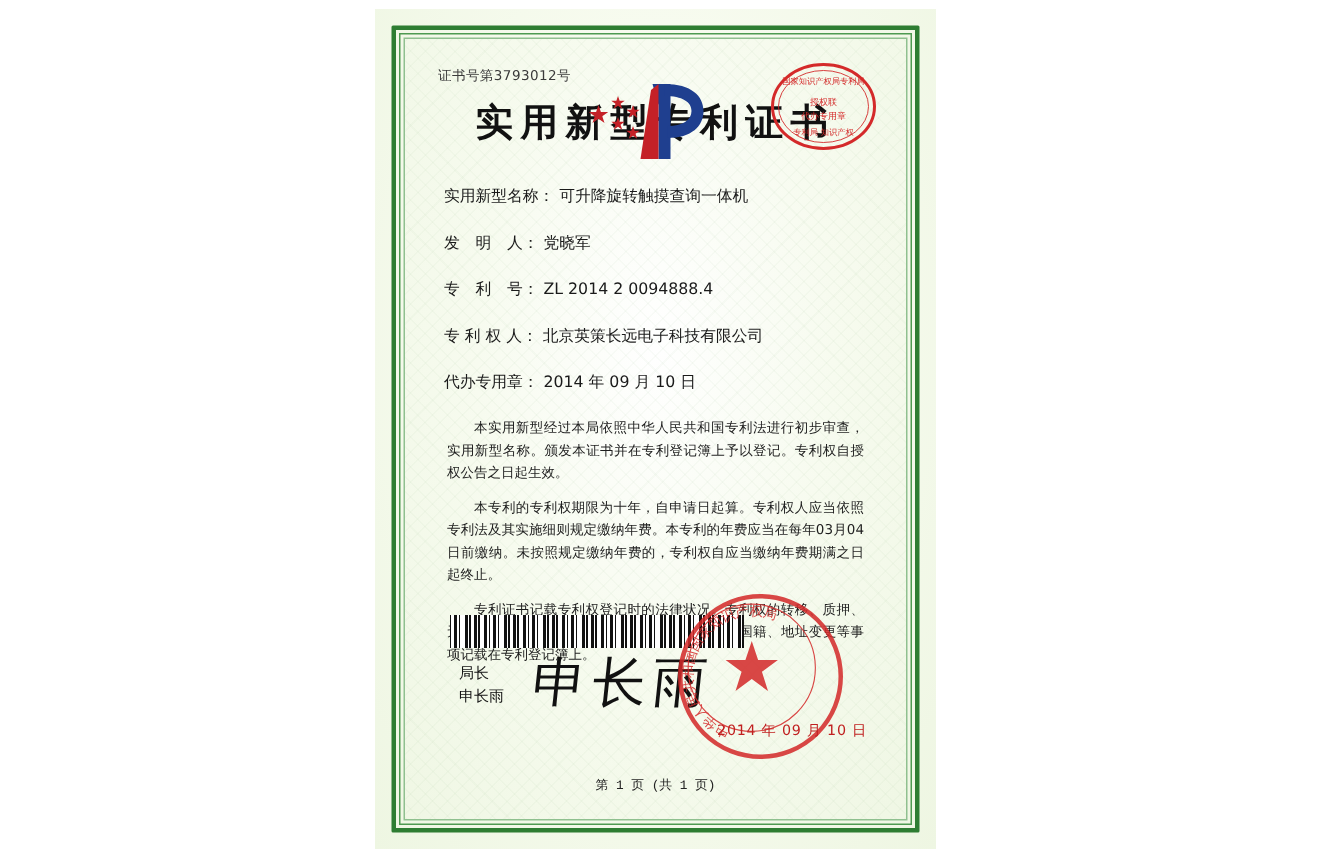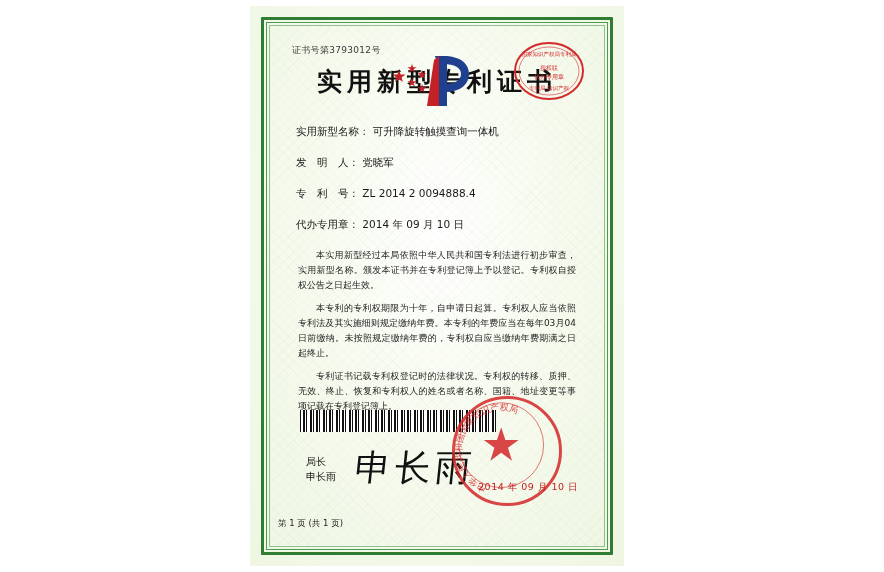--- a/index.html
+++ b/index.html
@@ -164,21 +164,21 @@
       #111 3px, #111 5px, #fff 5px, #fff 6px,
       #111 6px, #111 7px, #fff 7px, #fff 10px,
       #111 10px, #111 12px, #fff 12px, #fff 13px
     );
   }
 
   
   .sign-block {
     position: absolute;
     left: 28px;
-    bottom: 52px;
+    bottom: 64px;
     width: 260px;
   }
   .sign-labels {
     display: inline-block;
     vertical-align: top;
     font-size: 10px;
     line-height: 15px;
     color: #111;
     margin-top: 6px;
   }
@@ -212,22 +212,24 @@
     font-size: 9.5px;
     color: #c02020;
     letter-spacing: 0.5px;
   }
 
   .footer-page {
     position: absolute;
     left: 0;
     right: 0;
     bottom: 10px;
+    text-align: center;
     font-size: 8.5px;
     color: #222;
+    font-family: Liberation Mono, monospace;
   }
 </style>
 </head>
 <body>
 
 <div class="page">
   <div class="certificate">
 
     <div class="border-outer"></div>
     <div class="border-inner"></div>
@@ -273,20 +275,24 @@
         </div>
         <div class="field-row">
           <span class="field-label">发　明　人：</span>
           <span class="field-value">党晓军</span>
         </div>
         <div class="field-row">
           <span class="field-label">专　利　号：</span>
           <span class="field-value">ZL 2014 2 0094888.4</span>
         </div>
         <div class="field-row">
+          <span class="field-label">专 利 权 人：</span>
+          <span class="field-value">北京英策长远电子科技有限公司</span>
+        </div>
+        <div class="field-row">
           <span class="field-label">代办专用章：</span>
           <span class="field-value">2014 年 09 月 10 日</span>
         </div>
       </div>
 
       <div class="paragraphs">
         <div class="para">本实用新型经过本局依照中华人民共和国专利法进行初步审查，实用新型名称。颁发本证书并在专利登记簿上予以登记。专利权自授权公告之日起生效。</div>
         <div class="para">本专利的专利权期限为十年，自申请日起算。专利权人应当依照专利法及其实施细则规定缴纳年费。本专利的年费应当在每年03月04日前缴纳。未按照规定缴纳年费的，专利权自应当缴纳年费期满之日起终止。</div>
         <div class="para">专利证书记载专利权登记时的法律状况。专利权的转移、质押、无效、终止、恢复和专利权人的姓名或者名称、国籍、地址变更等事项记载在专利登记簿上。</div>
       </div>

